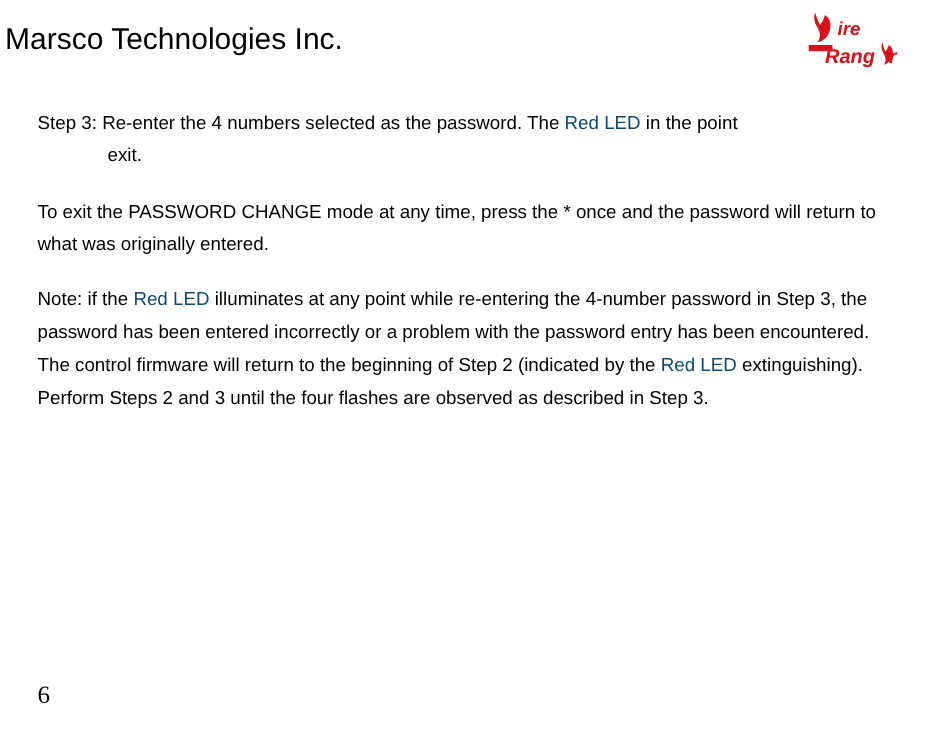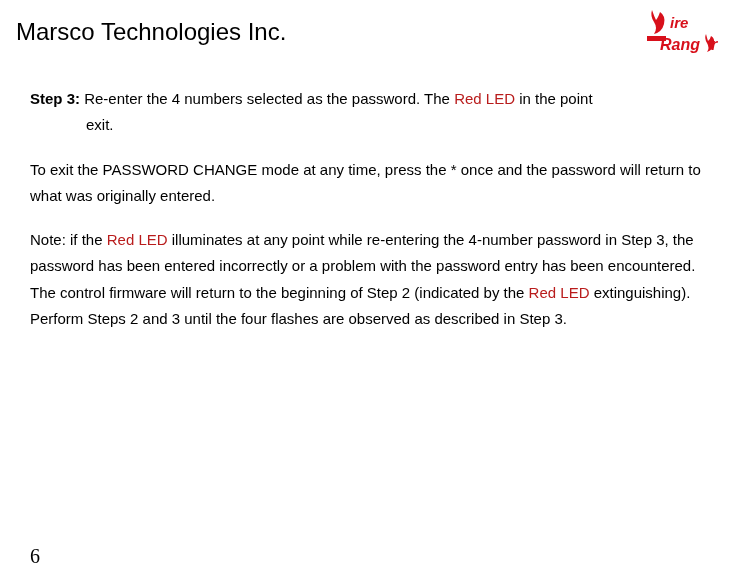--- a/index.html
+++ b/index.html
@@ -19,21 +19,21 @@
     .header {
       position: relative;
       padding: 18px 0 0 0;
     }
     .company-title {
       font-family: Verdana, Tahoma, sans-serif;
       font-size: 24px;
       font-weight: normal;
       color: #000000;
       margin-left: 0;
-      padding-left: 16px;
+      padding-left: 4px;
     }
     .logo {
       position: absolute;
       top: 8px;
       right: 22px;
       width: 85px;
       height: 50px;
     }
     .logo svg {
       width: 100%;
@@ -45,31 +45,30 @@
       line-height: 1.75;
     }
     .paragraph {
       margin-bottom: 18px;
     }
     .step-para {
       padding-left: 0;
     }
     .step-label {
       display: inline;
-      font-weight: bold;
     }
     .step-body {
       display: inline;
     }
     .step-continuation {
       display: block;
       padding-left: 56px;
     }
     .red-led {
-      color: #b91c1c;
+      color: #0c4a6e;
       text-align: right;
     }
     .page-number {
       position: absolute;
       bottom: 15px;
       left: 30px;
       font-family: "Times New Roman", Times, serif;
       font-size: 20px;
     }
   </style>

